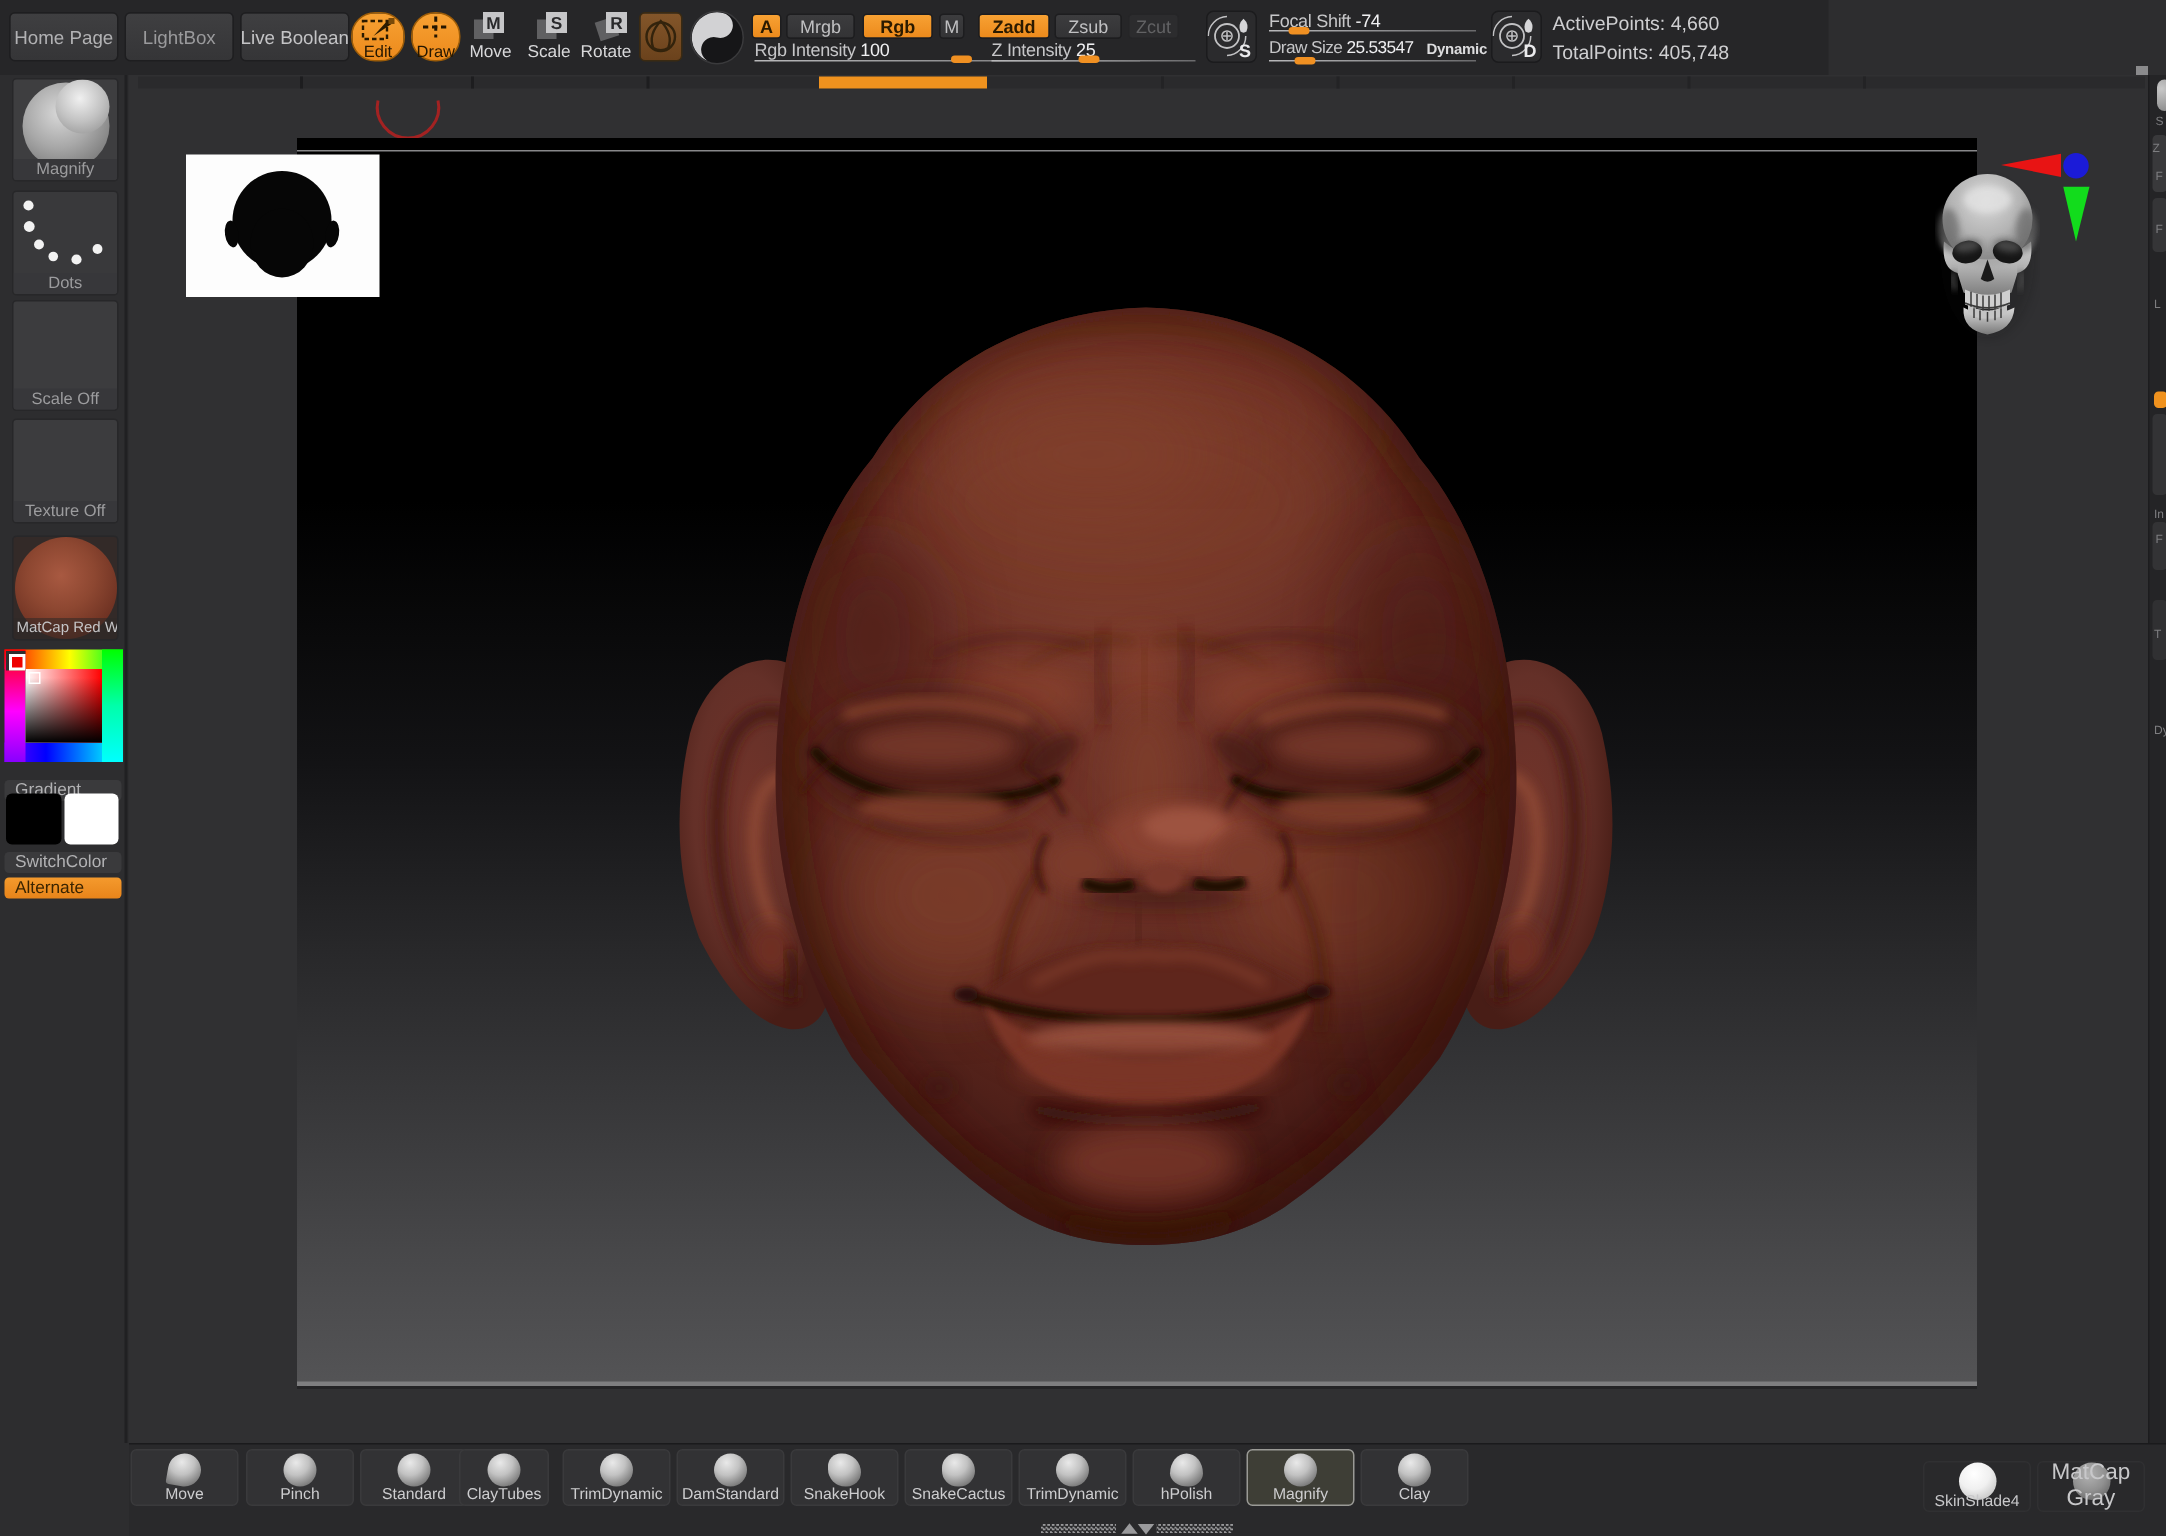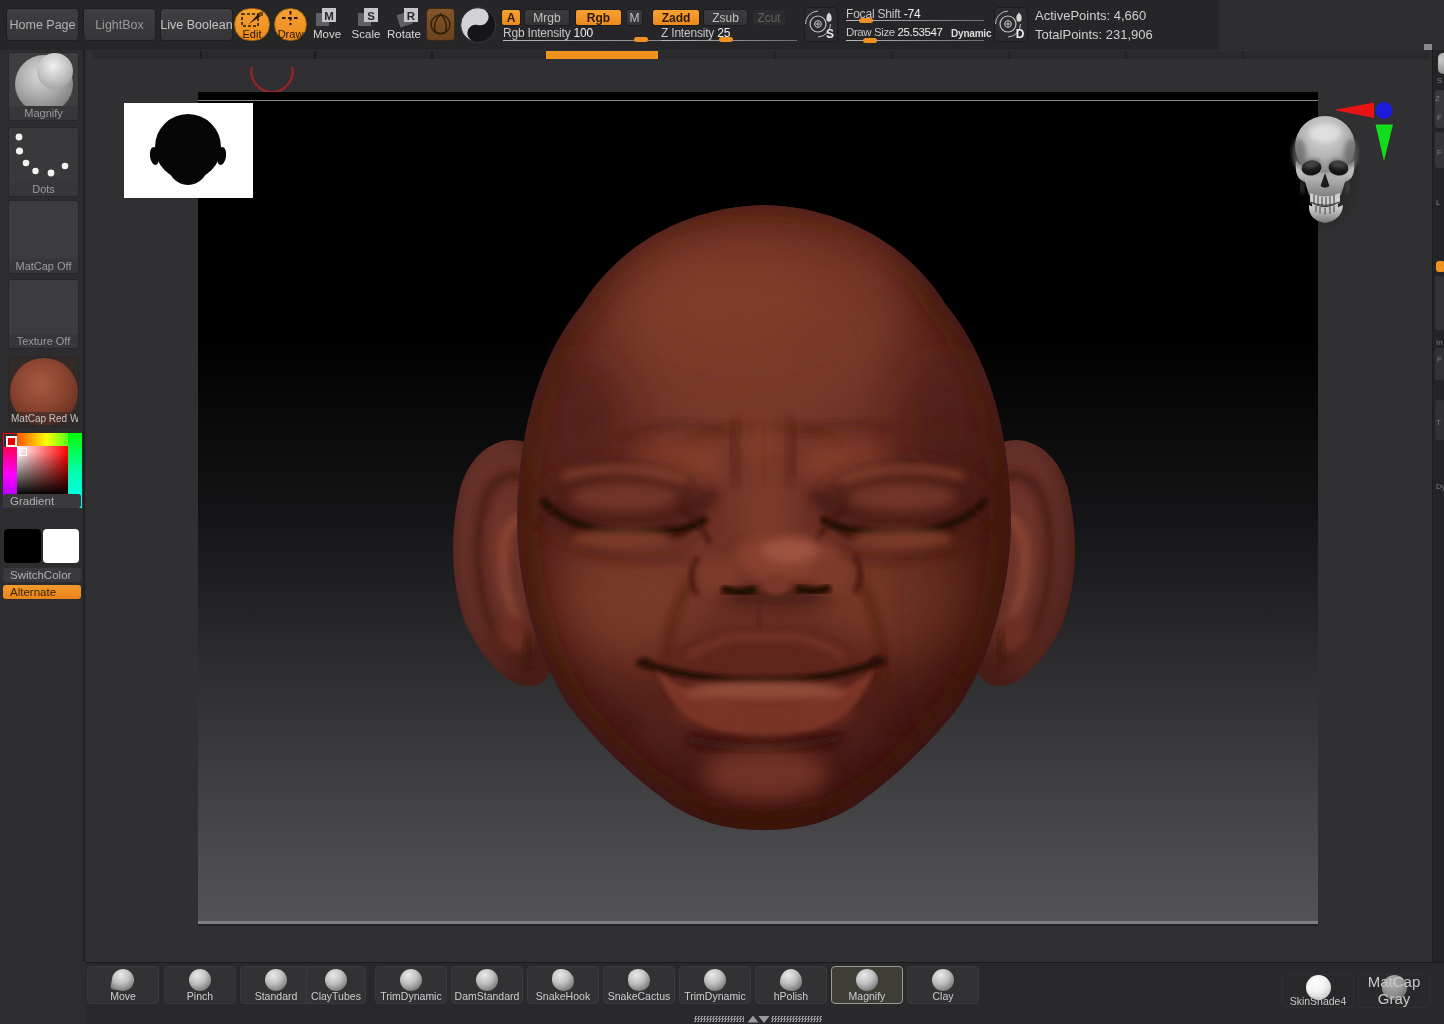--- a/index.html
+++ b/index.html
@@ -163,21 +163,21 @@
       <path d="M13 3 A13 13 0 0 0 0.5 16" fill="none" stroke="#c2c2c4" stroke-width="1"></path>
       <path d="M25.5 16 A13 13 0 0 1 13 29" fill="none" stroke="#c2c2c4" stroke-width="1"></path>
       <circle cx="13" cy="16" r="3.4" fill="none" stroke="#c2c2c4" stroke-width="1"></circle>
       <line x1="13" y1="13.4" x2="13" y2="18.6" stroke="#c2c2c4" stroke-width="1"></line>
       <line x1="10.4" y1="16" x2="15.6" y2="16" stroke="#c2c2c4" stroke-width="1"></line>
       <path d="M22 13 Q20 8 24 4.5 Q28 8 26 13 Q24 14.5 22 13 Z" fill="#d6d6d8"></path>
       <text x="25" y="30" font-size="12px" font-weight="bold" fill="#eaeaec" text-anchor="middle">D</text>
     </svg>
   </div>
   <div class="ptlab" style="left:1035px;top:8px;">ActivePoints: 4,660</div>
-  <div class="ptlab" style="left:1035px;top:27px;">TotalPoints: 231,906</div>
+  <div class="ptlab" style="left:1035px;top:27px;">TotalPoints: 405,748</div>
   <div class="abs" style="left:1424px;top:44px;width:8px;height:6px;background:#8a8a8c;"></div>
 </div>
 
 <div id="sidebar" class="abs">
   <div class="vline"></div>
 
   <div class="tile" style="top:2px;height:69px;">
     <div style="position:absolute;left:6px;top:2px;width:58px;height:58px;border-radius:50%;
          background:radial-gradient(circle at 42% 35%, #d8d8d8, #a8a8a8 45%, #828282 75%, #686868);"></div>
     <div style="position:absolute;left:28px;top:0px;width:36px;height:36px;border-radius:50%;
@@ -193,21 +193,21 @@
         <circle cx="17" cy="35" r="3.3"></circle>
         <circle cx="26.5" cy="43" r="3.2"></circle>
         <circle cx="42" cy="45" r="3.4"></circle>
         <circle cx="56" cy="38" r="3.3"></circle>
       </g>
     </svg>
     <div class="tlabel">Dots</div>
   </div>
 
   <div class="tile" style="top:150px;height:74px;background:#3c3c3e;">
-    <div class="tlabel">MatCap Off</div>
+    <div class="tlabel">Scale Off</div>
   </div>
 
   <div class="tile" style="top:229px;height:70px;background:#3c3c3e;">
     <div class="tlabel">Texture Off</div>
   </div>
 
   <div class="tile" style="top:307px;height:70px;background:#332a28;">
     <div style="position:absolute;left:1px;top:0px;width:68px;height:68px;border-radius:50%;
          background:radial-gradient(circle at 45% 38%, #a85941, #8d4731 40%, #6d3122 75%, #552318 100%);"></div>
     <div class="tlabel" style="background:rgba(45,40,38,0.55);color:#c4c4c6;text-align:left;padding-left:2px;white-space:nowrap;overflow:hidden;font-size:10px;">MatCap Red Wa</div>
@@ -217,21 +217,21 @@
     <div class="abs" style="left:0;top:0;width:100%;height:13px;background:linear-gradient(to right,#f00,#ff0 55%,#2f2 90%,#0f0);"></div>
     <div class="abs" style="left:0;top:62px;width:100%;height:13px;background:linear-gradient(to right,#60f,#00f 35%,#0ff 95%);"></div>
     <div class="abs" style="left:0;top:0;width:14px;height:75px;background:linear-gradient(#f00,#f0f 55%,#80f)"></div>
     <div class="abs" style="left:65px;top:0;width:14px;height:75px;background:linear-gradient(#0f0,#0fa 50%,#0ff)"></div>
     <div class="abs" style="left:14px;top:13px;width:51px;height:49px;
          background:linear-gradient(to bottom,rgba(0,0,0,0) 12%,#000 100%),linear-gradient(to right,#fff,#f00);"></div>
     <div class="abs" style="left:16px;top:15px;width:6px;height:6px;border:1.5px solid #fff;background:transparent;"></div>
     <div class="abs" style="left:1px;top:1px;width:13px;height:13px;background:#2e2e30;"></div>
     <div class="abs" style="left:3px;top:3px;width:7px;height:7px;border:2px solid #fff;background:#e00;"></div>
   </div>
-  <div class="lbar" style="top:444px;">Gradient</div>
+  <div class="lbar" style="top:470px;">Gradient</div>
 
   <div class="abs" style="left:4px;top:479px;width:37px;height:34px;background:#000;border-radius:4px;"></div>
   <div class="abs" style="left:43px;top:479px;width:36px;height:34px;background:#fff;border-radius:4px;"></div>
   <div class="lbar" style="top:518px;">SwitchColor</div>
   <div class="lbar" style="top:535px;background:linear-gradient(#f49a2d,#e8841a);color:#3a2400;">Alternate</div>
 </div>
 
 <div id="canvas" class="abs">
 
   <div class="abs" style="left:6px;top:1px;width:1338px;height:8px;background:#2a2a2c;"></div>

